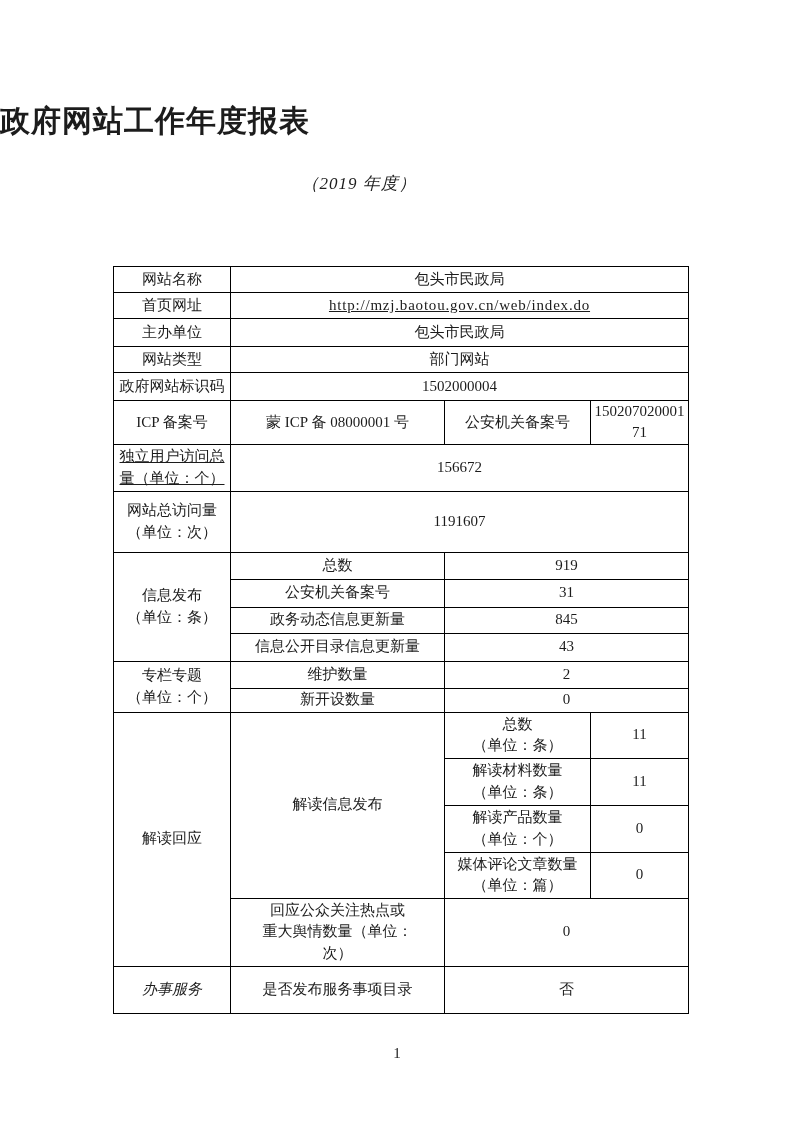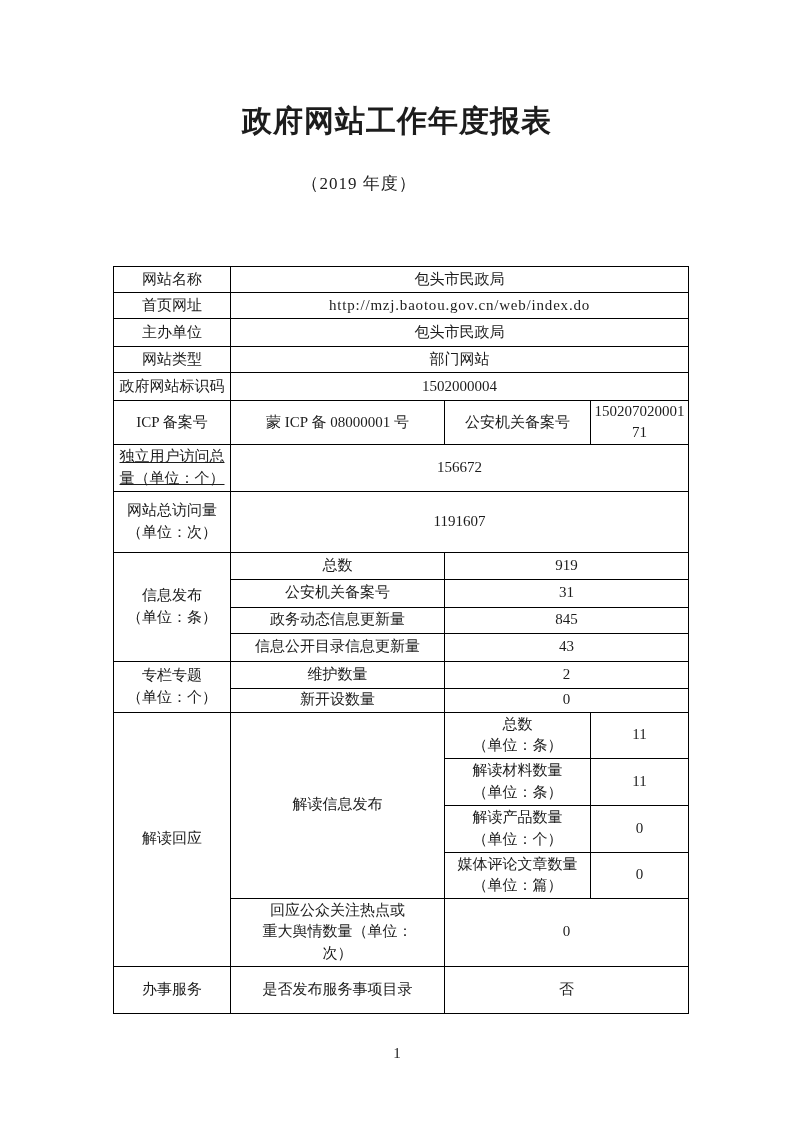--- a/index.html
+++ b/index.html
@@ -6,26 +6,26 @@
   body {
     width:794px; height:1123px;
     background:#ffffff;
     font-family:"Liberation Serif","DejaVu Serif",serif;
     color:#1c1c1c;
   }
   .page { position:relative; width:794px; height:1123px; background:#fff; overflow:hidden; }
 
   .doc-title {
     position:absolute; top:101px; left:0; width:794px;
-    text-align:center; font-size:30px; font-weight:bold;
+    font-size:30px; font-weight:bold;
     letter-spacing:1px; margin:0;
   }
   .doc-subtitle {
     position:absolute; top:172px; left:0; width:718px;
-    text-align:center; font-size:17px; letter-spacing:1px;
+    text-align:center; font-size:17px; letter-spacing:1px;font-style:italic;
   }
   .reporting-unit {
     position:absolute; top:241px; left:113px;
     font-size:15.5px; letter-spacing:0.5px;
   }
 
   table.report {
     position:absolute; top:266px; left:113px;
     width:575px; border-collapse:collapse; table-layout:fixed;
   }
@@ -33,23 +33,23 @@
     border:1px solid #000;
     font-size:15px;
     text-align:center;
     vertical-align:middle;
     padding:0 3px;
     line-height:1.42;
     overflow:hidden;
   }
   .pre { white-space:pre-line; }
   .tl { text-align:left; padding-left:5px; padding-right:4px;text-decoration:underline; }
-  .url { letter-spacing:0.8px; }
+  .url { letter-spacing:0.8px;text-decoration:underline; }
   .wrapnum { word-break:break-all; padding:0 6px; }
-  .vbottom { vertical-align:bottom; padding-bottom:5px; }
+  .vbottom { vertical-align:bottom; padding-bottom:5px;font-style:italic; }
   .vtop { vertical-align:top; padding-top:6px; }
 
   .page-number {
     position:absolute; top:1045px; left:0; width:794px;
     text-align:center; font-size:15px;
   }
 </style>
 </head>
 <body>
 

